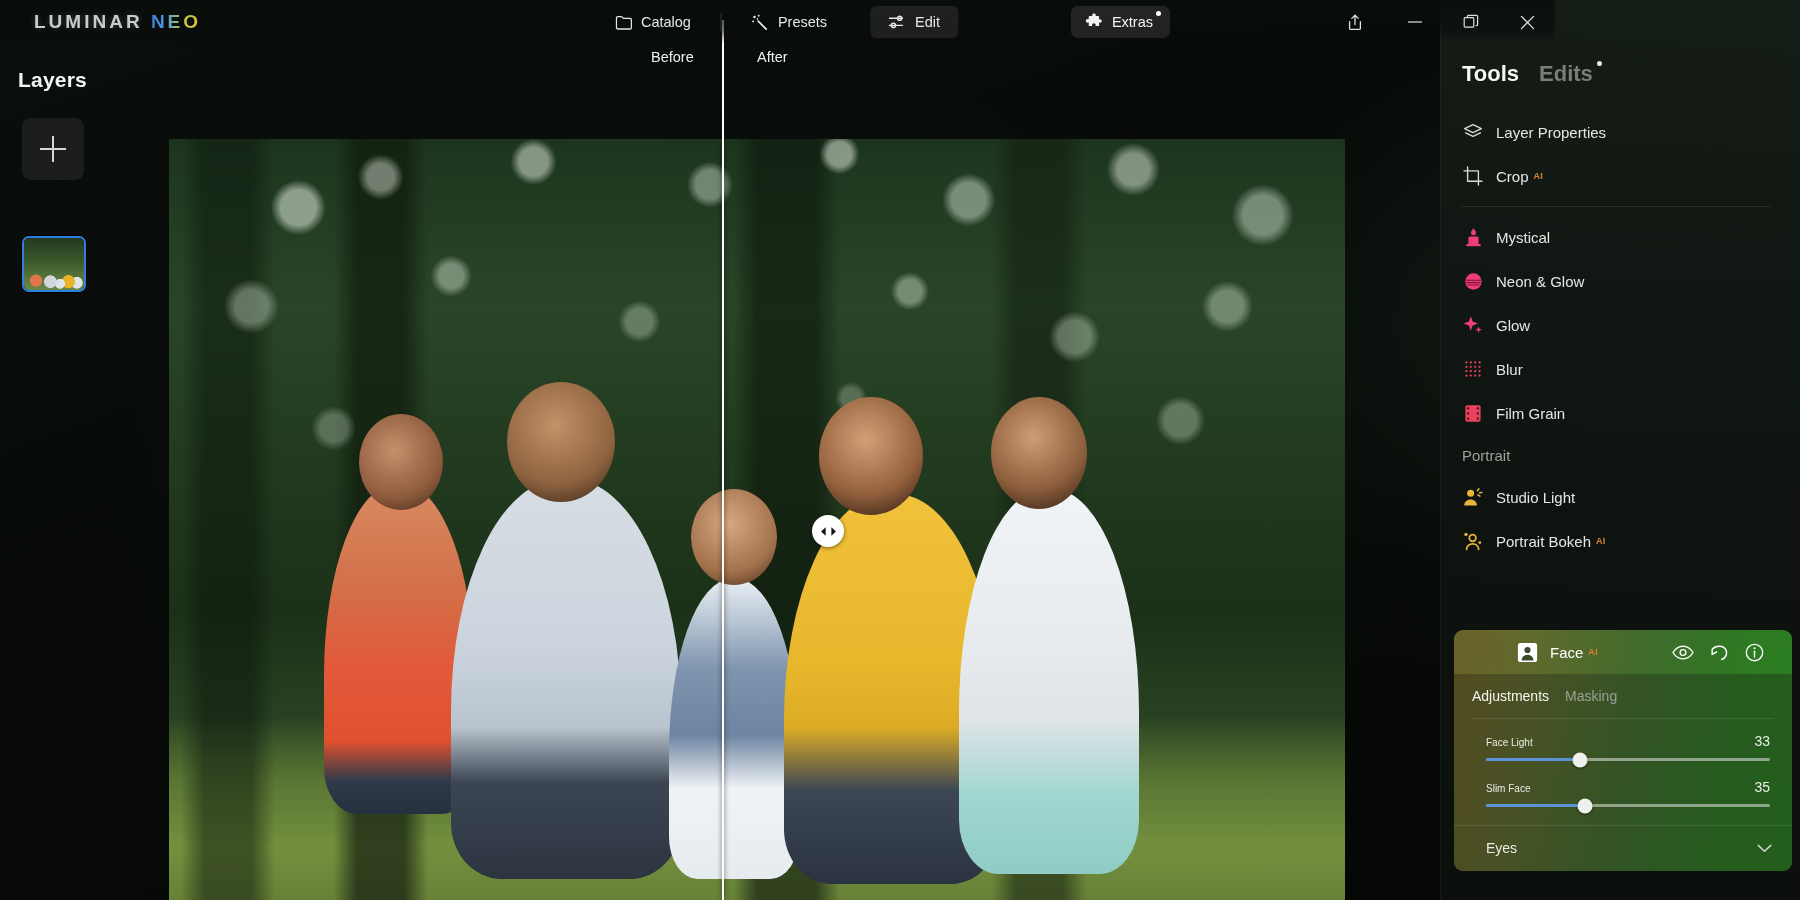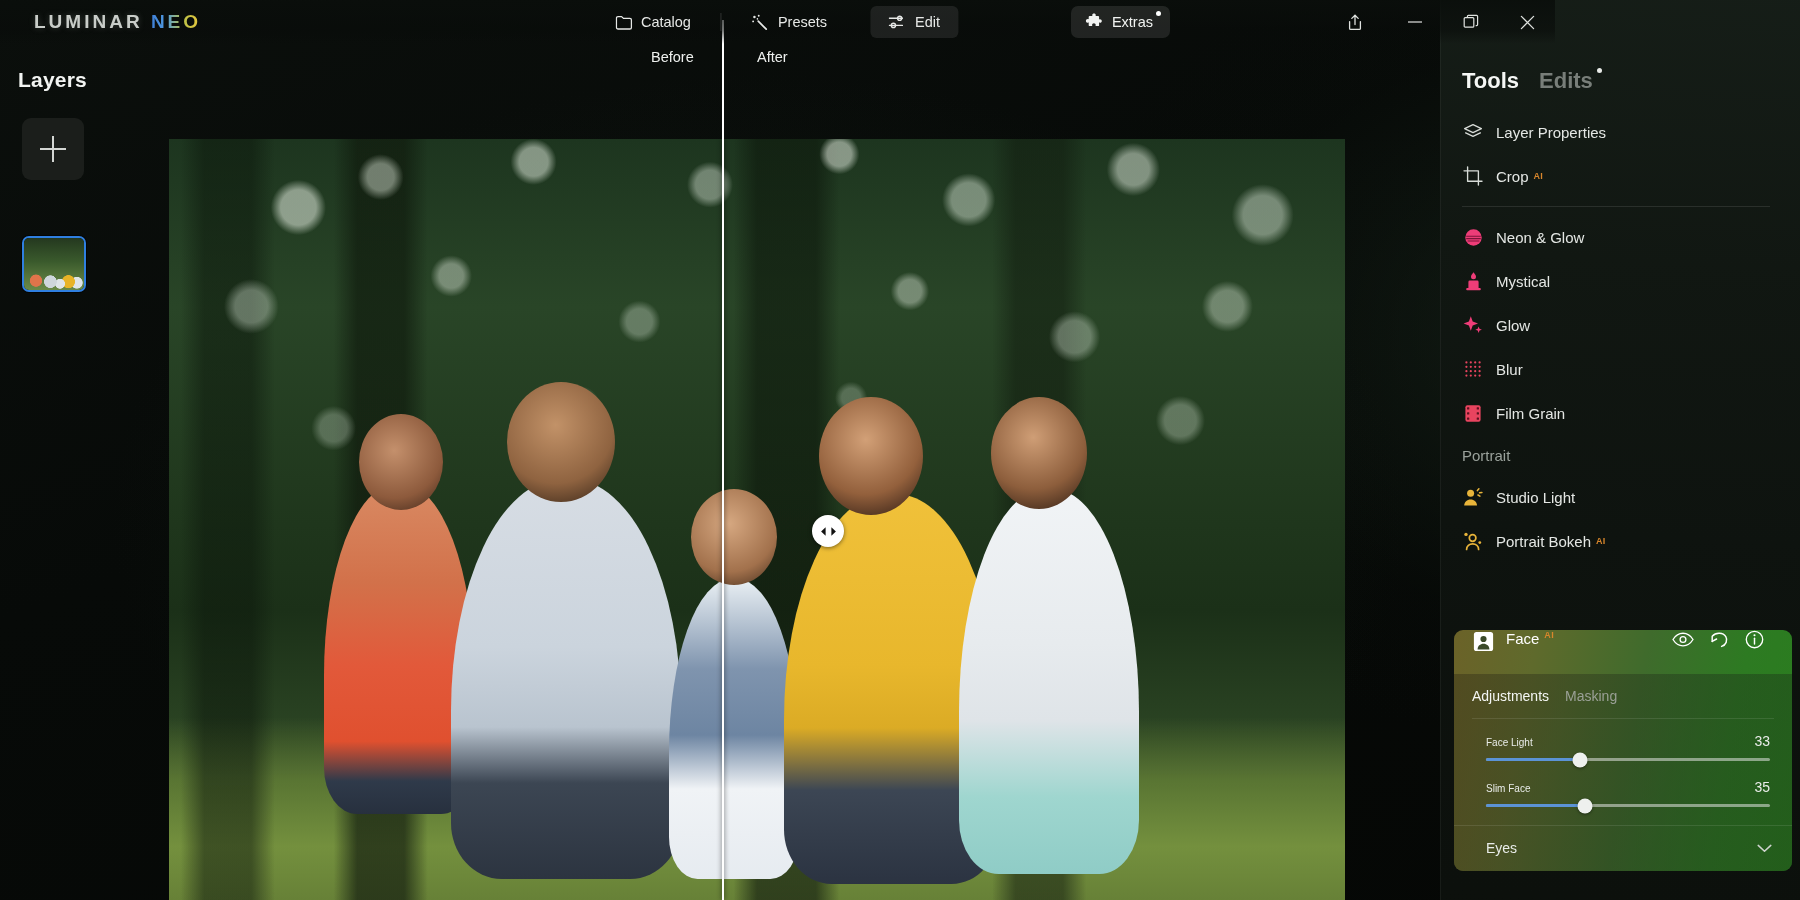--- a/index.html
+++ b/index.html
@@ -229,23 +229,23 @@
 
   
   .tools-panel {
     position: absolute; right: 0; top: 0;
     width: 360px; height: 900px;
     z-index: 30;
     background: linear-gradient(185deg, rgba(22,30,24,0.96) 0%, rgba(17,23,18,0.97) 30%, rgba(14,19,15,0.98) 60%, rgba(12,16,12,0.99) 100%);
     overflow: hidden;
   }
   .tools-head {
-    position: absolute; left: 0; top: 50px;
+    position: absolute; left: 0; top: 61px;
     width: 360px; height: 44px;
-    display: flex; align-items: flex-end; gap: 20px;
+    display: flex; align-items: flex-start; gap: 20px;
     padding-left: 22px;
   }
   .tools-head .tab {
     font-size: 22px; font-weight: bold;
     cursor: pointer; position: relative;
   }
   .tools-head .tab.active { color: #f5f7f5; }
   .tools-head .tab.idle  { color: #787e79; font-weight: bold; }
   .tools-head .tab .dot {
     position: absolute; right: -9px; top: 0px;
@@ -293,23 +293,24 @@
   .face-card {
     position: absolute; left: 14px; top: 630px;
     width: 338px;
     border-radius: 9px;
     background: linear-gradient(100deg, #6b6228 0%, #5f6a2c 22%, #3f6b2c 52%, #2d7a22 78%, #2a7d1f 100%);
     overflow: hidden;
     z-index: 5;
   }
   .face-header {
     position: relative; height: 44px;
-    display: flex; align-items: flex-start;
+    display: flex; align-items: center;
     padding: 0 28px 0 18px;
     cursor: pointer;
+    margin-left: 44px;
   }
   .face-ico {
     width: 22px; height: 22px; margin-right: 12px;
     display: flex; align-items: center; justify-content: center;
   }
   .face-title { font-size: 15px; color: #ffffff; white-space: nowrap; }
   .face-actions {
     margin-left: auto; display: flex; align-items: center; gap: 16px;
   }
   .face-actions .act { cursor: pointer; display: flex; }
@@ -536,37 +537,37 @@
           </svg>
         </span>
         <span class="tool-label">Crop</span>
         <span class="ai-badge">AI</span>
       </div>
 
       <div class="tool-sep"></div>
 
       <div class="tool-row">
         <span class="tool-ico">
-          <svg width="19" height="19" viewBox="0 0 19 19">
-            <circle cx="9.5" cy="9.5" r="8.2" fill="#ee3d78"></circle>
-            <path d="M2.2 8.2h14.6M2.2 10.6h14.6M3.6 13.0h11.8" stroke="#7e1338" stroke-width="1.15"></path>
-          </svg>
-        </span>
-        <span class="tool-label">Neon &amp; Glow</span>
-      </div>
-
-      <div class="tool-row">
-        <span class="tool-ico">
           <svg width="17" height="20" viewBox="0 0 17 20">
             <path d="M8.5 1.2c1.6 2.1 2.5 3.3 2.5 4.5a2.5 2.5 0 1 1-5 0c0-1.2.9-2.4 2.5-4.5Z" fill="#ee3d78"></path>
             <rect x="3.4" y="9.6" width="10.2" height="8.6" rx="1.4" fill="#ee3d78"></rect>
             <rect x="1.2" y="17.0" width="14.6" height="2.2" rx="1" fill="#ee3d78"></rect>
           </svg>
         </span>
         <span class="tool-label">Mystical</span>
+      </div>
+
+      <div class="tool-row">
+        <span class="tool-ico">
+          <svg width="19" height="19" viewBox="0 0 19 19">
+            <circle cx="9.5" cy="9.5" r="8.2" fill="#ee3d78"></circle>
+            <path d="M2.2 8.2h14.6M2.2 10.6h14.6M3.6 13.0h11.8" stroke="#7e1338" stroke-width="1.15"></path>
+          </svg>
+        </span>
+        <span class="tool-label">Neon &amp; Glow</span>
       </div>
 
       <div class="tool-row">
         <span class="tool-ico">
           <svg width="20" height="20" viewBox="0 0 20 20">
             <path d="M7.8 1.2 L9.7 6.6 L15.0 8.5 L9.7 10.4 L7.8 15.8 L5.9 10.4 L0.6 8.5 L5.9 6.6 Z" fill="#ee3d78"></path>
             <path d="M15.6 11.4 L16.5 13.8 L18.9 14.7 L16.5 15.6 L15.6 18.0 L14.7 15.6 L12.3 14.7 L14.7 13.8 Z" fill="#ee3d78"></path>
           </svg>
         </span>
         <span class="tool-label">Glow</span>

